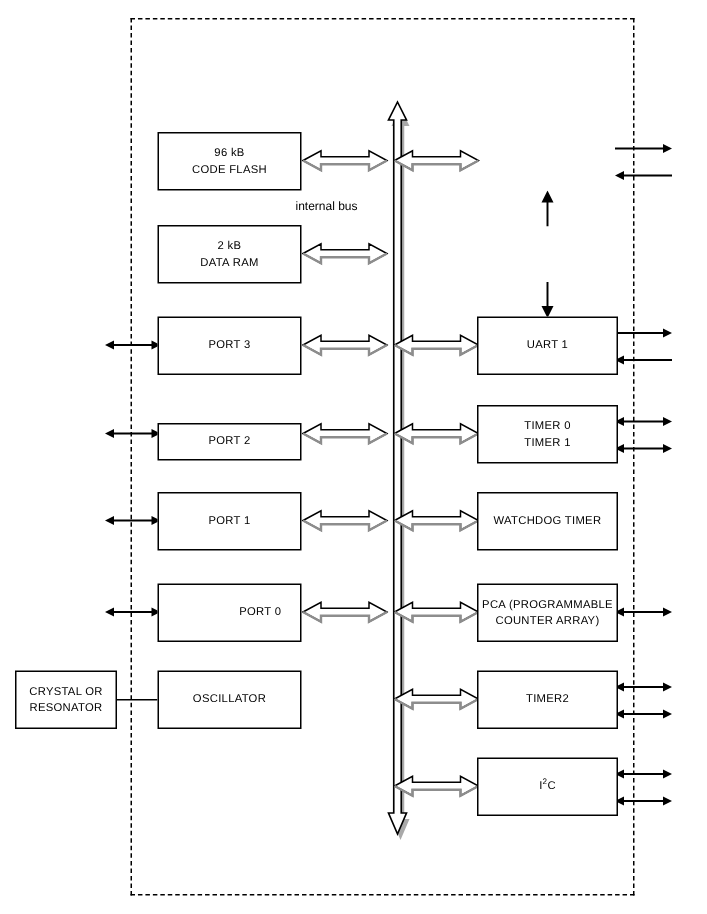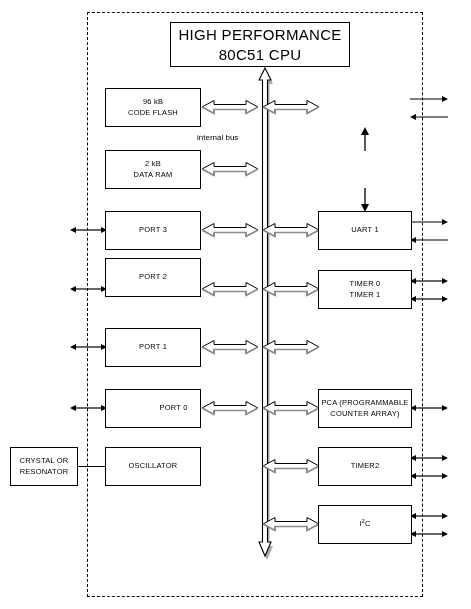--- a/index.html
+++ b/index.html
@@ -78,26 +78,20 @@
   }
   sup { font-size: 0.72em; vertical-align: super; line-height: 0; }
 </style>
 </head>
 <body>
 
 <div id="canvas">
 
   <div class="chip-boundary" style="left:87px; top:12px; width:336px; height:585px;"></div>
 
-  <div class="block cpu" style="left:170px; top:22px; width:180px; height:45px;">
-    <div>
-      <div>HIGH PERFORMANCE</div>
-      <div>80C51 CPU</div>
-    </div>
-  </div>
 
   <div class="bus" style="left:256px; top:64px; width:20px; height:502px;">
     <svg width="20" height="502" viewBox="0 0 20 502">
 
       <polygon points="11,8 17,20 13.5,20 13.5,482 17,482 11,496 5,482 8.5,482 8.5,20 5,20" fill="#9a9a9a" opacity="0.85"></polygon>
 
       <polygon points="9,4 15,16 11.5,16 11.5,478 15,478 9,492 3,478 6.5,478 6.5,16 3,16" fill="#ffffff" stroke="#000000" stroke-width="1.1" stroke-linejoin="miter"></polygon>
     </svg>
   </div>
 
@@ -114,21 +108,21 @@
     <div>
       <div>2 kB</div>
       <div>DATA RAM</div>
     </div>
   </div>
 
   <div class="block" style="left:105px; top:211px; width:96px; height:39px;">
     <div>PORT 3</div>
   </div>
 
-  <div class="block" style="left:105px; top:258px; width:96px; height:39px;">
+  <div class="block" style="left:105px; top:282px; width:96px; height:25px;">
     <div>PORT 2</div>
   </div>
 
   <div class="block" style="left:105px; top:328px; width:96px; height:39px;">
     <div>PORT 1</div>
   </div>
 
   <div class="block" style="left:105px; top:389px; width:96px; height:39px;padding-left:41px;">
     <div>PORT 0</div>
   </div>
@@ -152,20 +146,23 @@
     <div>UART 1</div>
   </div>
 
   <div class="block" style="left:318px; top:270px; width:94px; height:39px;">
     <div>
       <div>TIMER 0</div>
       <div>TIMER 1</div>
     </div>
   </div>
 
+  <div class="block" style="left:318px; top:328px; width:94px; height:39px;">
+    <div>WATCHDOG TIMER</div>
+  </div>
 
   <div class="block" style="left:318px; top:389px; width:94px; height:39px;">
     <div>
       <div>PCA (PROGRAMMABLE</div>
       <div>COUNTER ARRAY)</div>
     </div>
   </div>
 
   <div class="block" style="left:318px; top:447px; width:94px; height:39px;">
     <div>TIMER2</div>

